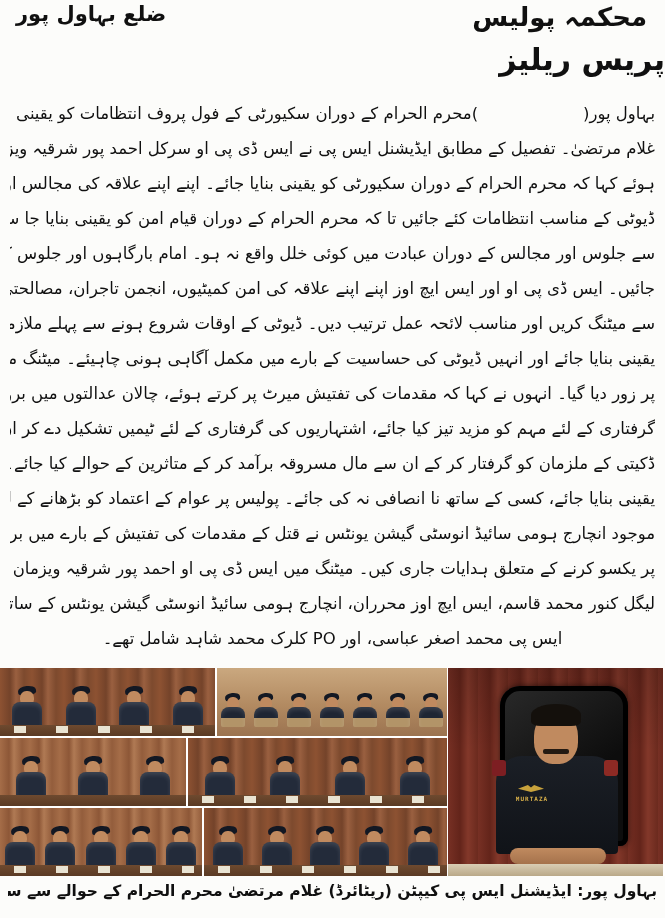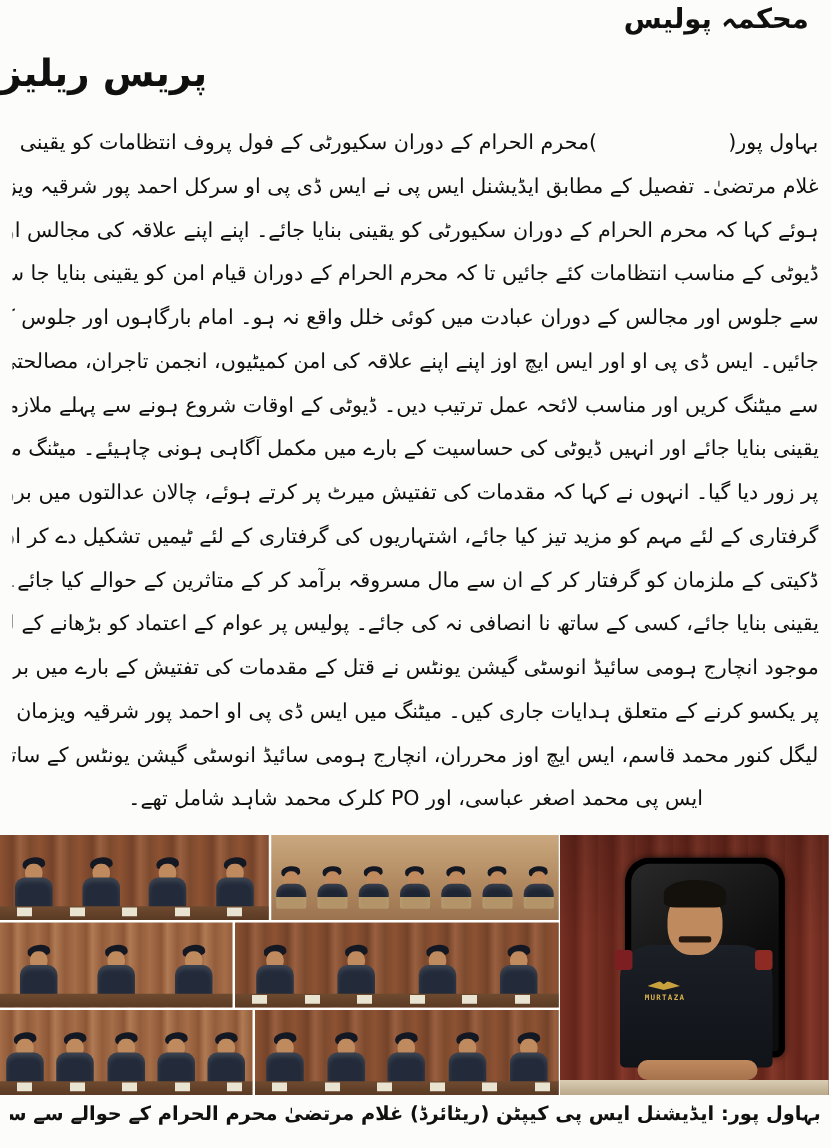--- a/index.html
+++ b/index.html
@@ -4,24 +4,24 @@
 <style>
   html,body{margin:0;padding:0;}
   body{
     width:665px;height:918px;overflow:hidden;
     background:#fcfcfa;color:#101010;
     font-family:"DejaVu Sans",sans-serif;
     position:relative;
   }
   
   .hdr{position:absolute;top:2px;left:0;width:665px;height:38px;}
-  .hdr .right{position:absolute;right:18px;top:0;font-size:22px;font-weight:bold;direction:rtl;}
+  .hdr .right{position:absolute;right:18px;top:0;font-size:26px;font-weight:bold;direction:rtl;}
   .hdr .left{position:absolute;left:16px;top:0;font-size:21px;font-weight:bold;direction:rtl;}
   .title{
-    position:absolute;top:42px;left:0;width:665px;text-align:left;
+    position:absolute;top:42px;left:0;width:665px;text-align:right;
     font-size:30px;font-weight:bold;direction:rtl;letter-spacing:1px;
   }
   
   .bodytext{
     position:absolute;top:96px;right:10px;left:10px;
     direction:rtl;
   }
   .bline{
     font-size:16.5px;line-height:35px;white-space:nowrap;
     text-align:justify;text-align-last:justify;overflow:hidden;
@@ -144,20 +144,21 @@
     position:absolute;top:880px;left:8px;right:8px;
     direction:rtl;font-size:15.5px;font-weight:bold;line-height:22px;
     text-align:justify;text-align-last:justify;white-space:nowrap;overflow:hidden;
   }
 </style>
 </head>
 <body>
 
 <div class="hdr">
   <span class="right">محکمہ پولیس</span>
+  <span class="left">ضلع بہاول پور</span>
 </div>
 
 <div class="title">پریس ریلیز</div>
 
 <div class="bodytext" id="body-text">
     <div class="bline">بہاول پور(&nbsp;&nbsp;&nbsp;&nbsp;&nbsp;&nbsp;&nbsp;&nbsp;&nbsp;&nbsp;&nbsp;&nbsp;&nbsp;&nbsp;&nbsp;&nbsp;&nbsp;&nbsp;&nbsp;&nbsp;)محرم الحرام کے دوران سکیورٹی کے فول پروف انتظامات کو یقینی بنایا جائے، ایڈیشنل ایس پی کیپٹن (ریٹائرڈ)</div>
     <div class="bline">غلام مرتضیٰ۔ تفصیل کے مطابق ایڈیشنل ایس پی نے ایس ڈی پی او سرکل احمد پور شرقیہ ویزمان اور ایس ایچ اوز محرران سے میٹنگ کرتے</div>
     <div class="bline">ہوئے کہا کہ محرم الحرام کے دوران سکیورٹی کو یقینی بنایا جائے۔ اپنے اپنے علاقہ کی مجالس اور جلوس ہائے کے روٹس کا معائنہ کرتے ہوئے</div>
     <div class="bline">ڈیوٹی کے مناسب انتظامات کئے جائیں تا کہ محرم الحرام کے دوران قیام امن کو یقینی بنایا جا سکے۔ تمام ایسے اقدامات اٹھائے جائیں جن</div>
     <div class="bline">سے جلوس اور مجالس کے دوران عبادت میں کوئی خلل واقع نہ ہو۔ امام بارگاہوں اور جلوس کے روٹس کے قرب و جوار میں سرچ آپریشن کئے</div>

